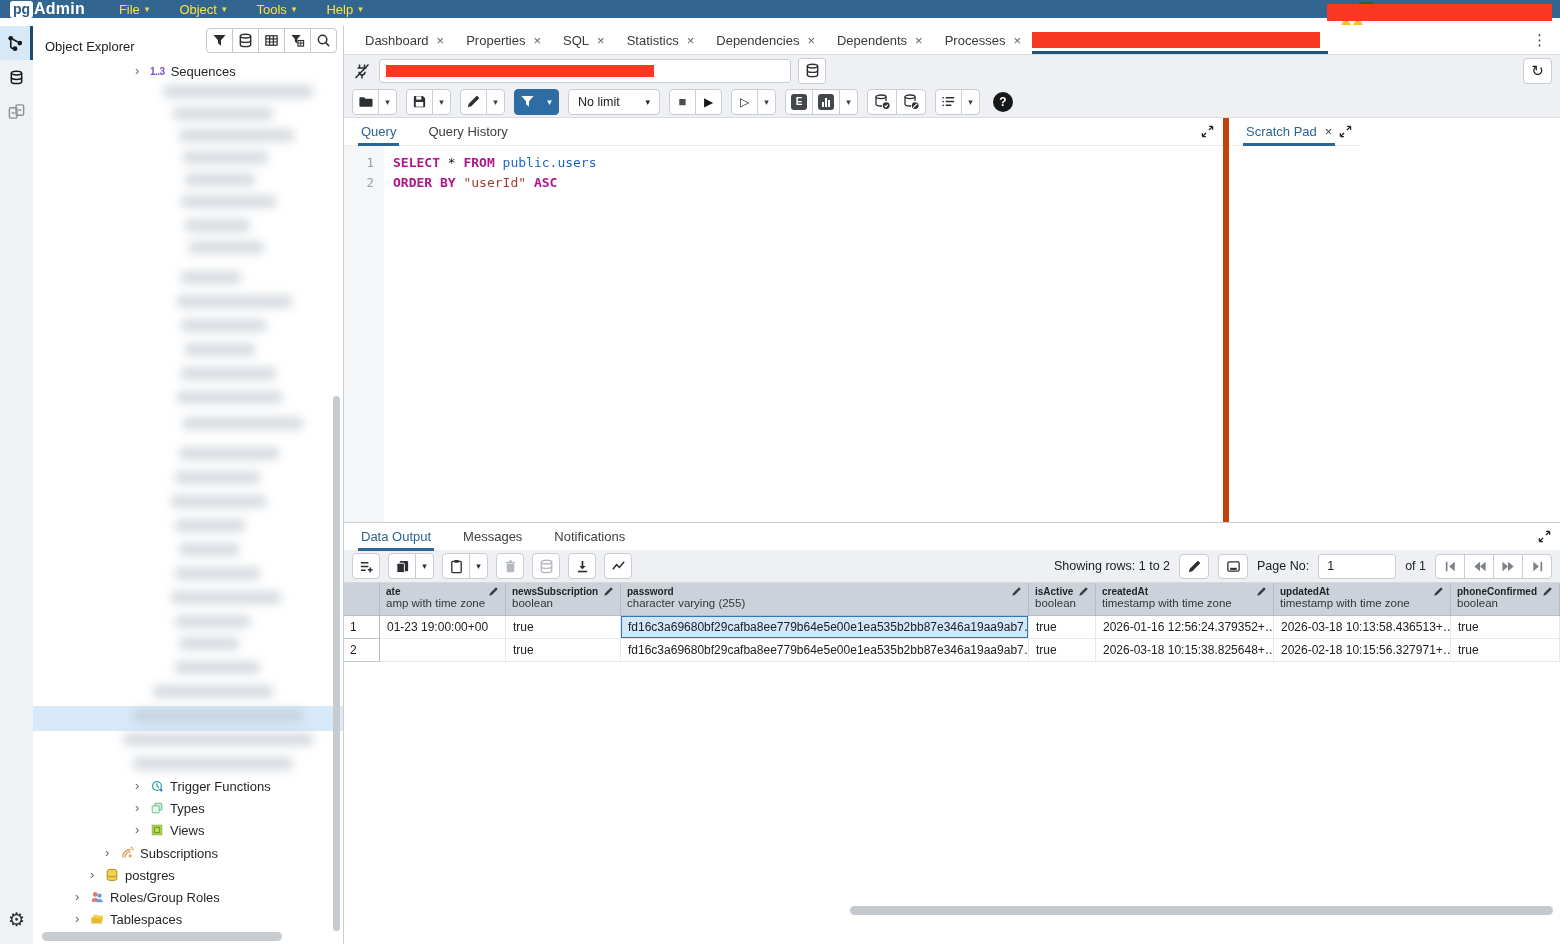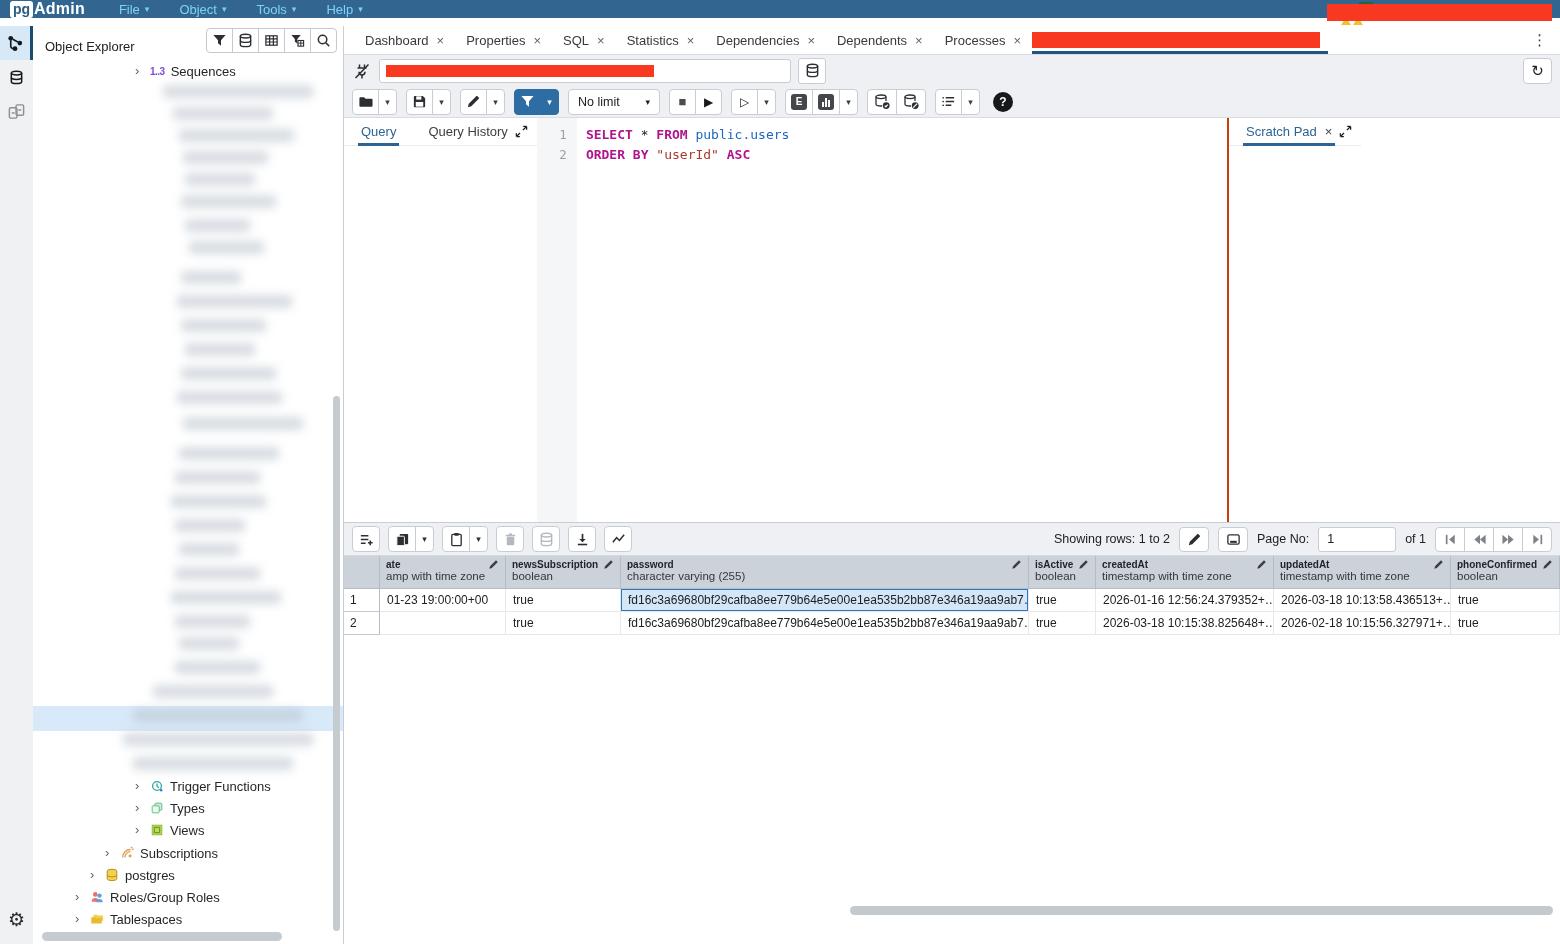--- a/index.html
+++ b/index.html
@@ -6,21 +6,21 @@
   html,body { width:1560px; height:944px; overflow:hidden; }
   body { font-family:"Liberation Sans", sans-serif; background:#fff; color:#202124; }
   .app { position:relative; width:1560px; height:944px; }
 
   
   .navbar { position:absolute; top:0; left:0; right:0; height:18px; background:#326690; display:flex; align-items:center; padding-left:10px; z-index:30; }
   .logo { display:flex; align-items:center; gap:1px; margin-right:34px; }
   .logo-pg { background:#fff; color:#2d5d83; font-weight:bold; font-size:14px; line-height:17px; padding:0 3px; border-radius:3px; }
   .logo-admin { color:#fff; font-weight:bold; font-size:16px; letter-spacing:.2px; }
   .menu { display:flex; gap:30px; }
-  .menu-item { color:#7dd3fc; font-size:13px; display:flex; align-items:center; gap:5px; cursor:pointer; }
+  .menu-item { color:#fde047; font-size:13px; display:flex; align-items:center; gap:5px; cursor:pointer; }
   .menu-item .chev { font-size:9px; opacity:.95; }
   .nav-redaction-wrap { position:absolute; right:8px; top:2px; width:225px; height:23px; }
   .nav-warn-a,.nav-warn-b { position:absolute; bottom:0; width:0; height:0; border-left:5px solid transparent; border-right:5px solid transparent; border-bottom:8px solid #f2c12e; z-index:1; }
   .nav-warn-a { left:14px; } .nav-warn-b { left:26px; }
   .nav-green { position:absolute; top:0; left:32px; width:14px; height:5px; background:#23663c; z-index:1; }
   .nav-redaction { position:absolute; top:2px; left:0; right:0; height:17px; background:#f93822; z-index:2; }
 
   
   .strip { position:absolute; left:0; top:26px; bottom:0; width:33px; background:#f0f1f3; display:flex; flex-direction:column; align-items:stretch; z-index:20; }
   .strip-item { height:34px; display:flex; align-items:center; justify-content:center; color:#23262a; cursor:pointer; }
@@ -74,21 +74,21 @@
   .limit-select { height:26px; width:92px; background:#fff; border:1px solid #c8cdd3; border-radius:4px; font-size:12.5px; display:flex; align-items:center; justify-content:space-between; padding:0 9px; color:#202124; cursor:pointer; }
   .limit-select .chev { font-size:9px; }
   .glyph-stop { font-size:13px; color:#4a4e53; line-height:1; }
   .glyph-play { font-size:12px; color:#17181a; line-height:1; }
   .badge-e { width:16px; height:16px; background:#43474c; border-radius:3px; color:#fff; font-size:10px; font-weight:bold; display:flex; align-items:center; justify-content:center; }
   .badge-chart { width:16px; height:16px; background:#43474c; border-radius:3px; display:flex; align-items:flex-end; justify-content:center; gap:1px; padding-bottom:3px; }
   .badge-chart i { display:block; width:2px; background:#fff; }
   .help-btn { width:20px; height:20px; border-radius:50%; background:#17181a; color:#fff; font-weight:bold; font-size:12px; display:flex; align-items:center; justify-content:center; margin-left:4px; cursor:pointer; }
 
   .workspace { position:absolute; top:92px; left:0; right:0; height:404px; display:flex; }
-  .editor-pane { width:885px; border-right:2px solid #c2410c; display:flex; flex-direction:row; }
+  .editor-pane { width:885px; border-right:6px solid #c2410c; display:flex; flex-direction:column; }
   .scratch-pane { flex:1; display:flex; }
   .qtabs { height:28px; display:flex; align-items:stretch; padding-left:14px; position:relative; border-bottom:1px solid #ececee; }
   .qtab { padding:0 3px; margin-right:26px; display:flex; align-items:center; gap:8px; font-size:13px; color:#3c4043; position:relative; cursor:pointer; white-space:nowrap; }
   .qtab.active { color:#2c6493; }
   .qtab.active::after { content:""; position:absolute; left:0; right:0; bottom:-1px; height:3px; background:#2c6493; }
   .pane-expand { position:absolute; right:9px; top:6px; color:#1c1e21; cursor:pointer; }
   .editor { flex:1; display:flex; background:#fff; font-family:"DejaVu Sans Mono", monospace; font-size:13px; line-height:20px; }
   .gutter { width:40px; background:#f4f6f8; color:#9aa0a6; text-align:right; padding:7px 10px 0 0; font-size:12.5px; }
   .code { padding:7px 0 0 9px; }
   .kw { color:#b0148c; font-weight:bold; }
@@ -553,20 +553,34 @@
             </span>
           <span class="pane-expand"><svg class="iexp" viewBox="0 0 14 14" fill="none" stroke="currentColor" stroke-width="1.4">
                 <path d="M12.5 1.5L8.6 5.4M12.5 1.5H8.8M12.5 1.5v3.7M1.5 12.5l3.9-3.9M1.5 12.5h3.7M1.5 12.5V8.8"></path>
               </svg></span>
         </div>
         <div class="scratch-body"></div>
       </section>
     </div>
 
     <div class="output">
+      <div class="otabs">
+        <span class="qtab active">
+            <span>Data Output</span>
+          </span>
+        <span class="qtab">
+            <span>Messages</span>
+          </span>
+        <span class="qtab">
+            <span>Notifications</span>
+          </span>
+        <span class="pane-expand"><svg class="iexp" viewBox="0 0 14 14" fill="none" stroke="currentColor" stroke-width="1.4">
+              <path d="M12.5 1.5L8.6 5.4M12.5 1.5H8.8M12.5 1.5v3.7M1.5 12.5l3.9-3.9M1.5 12.5h3.7M1.5 12.5V8.8"></path>
+            </svg></span>
+      </div>
 
       <div class="otoolbar">
         <span class="ot-btn solo">
             <svg class="i" viewBox="0 0 16 16" fill="none" stroke="currentColor" stroke-width="1.6">
               <path d="M2 4h8M2 8h8M2 12h5"></path>
               <path d="M12 9v5M9.5 11.5h5"></path>
             </svg>
           </span>
         <span class="ot-group">
           <span class="ot-btn">

